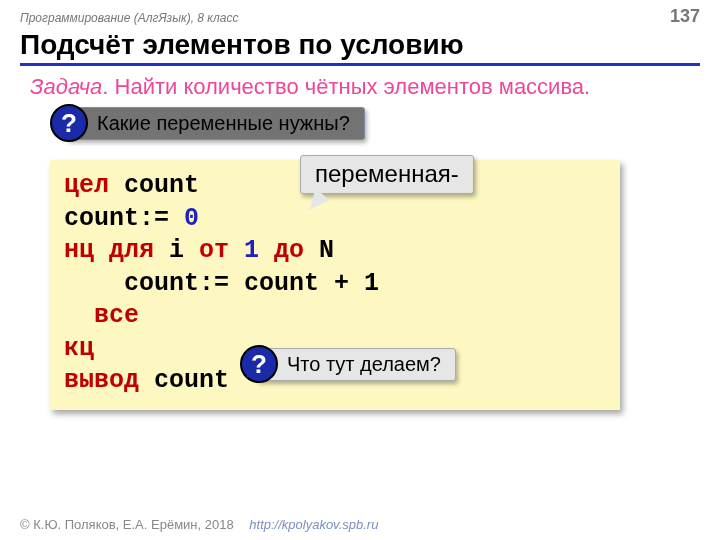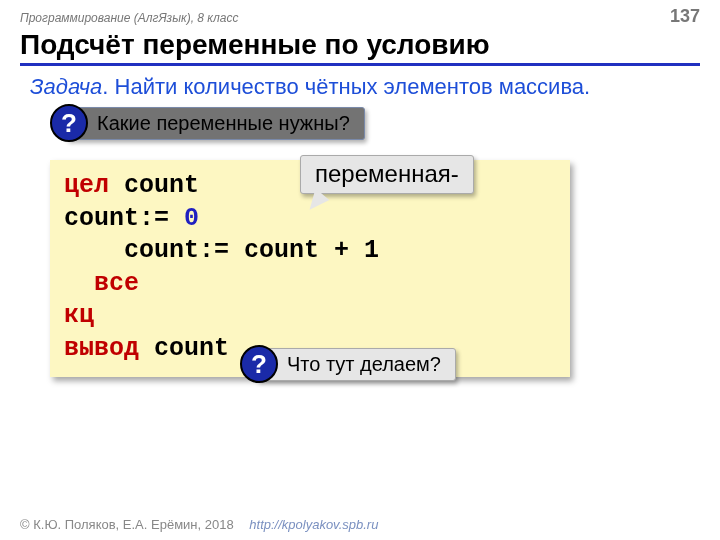--- a/index.html
+++ b/index.html
@@ -31,21 +31,21 @@
     margin: 2px 20px 0 20px;
     font-size: 28px;
     font-weight: bold;
     color: #000;
     border-bottom: 3px solid #2030c0;
     padding-bottom: 2px;
   }
   .task-line {
     margin: 8px 30px 0 30px;
     font-size: 22px;
-    color: #1d4ed8;
+    color: #ec4899;
   }
   .task-word { font-style: italic; }
   .callout1 {
     position: absolute;
     left: 50px;
     top: 104px;
     display: flex;
     align-items: center;
   }
   .qcircle {
@@ -66,21 +66,21 @@
     border-radius: 3px;
     font-size: 20px;
     padding: 4px 14px 4px 30px;
     margin-left: -22px;
     box-shadow: 2px 3px 4px rgba(0,0,0,0.3);
   }
   .code-block {
     position: absolute;
     left: 50px;
     top: 160px;
-    width: 520px;
+    width: 570px;
     background: #fdf7c2;
     box-shadow: 3px 4px 6px rgba(0,0,0,0.35);
     padding: 10px 14px 12px 14px;
     font-family: "Courier New", monospace;
     font-size: 25px;
     font-weight: bold;
     line-height: 1.3;
   }
   .code-block span { white-space: pre; }
   .kw-red { color: #c00000; }
@@ -130,34 +130,35 @@
   .footer .url { color: #7a90c0; margin-left: 12px; font-style: italic; }
 </style>
 </head>
 <body>
 
 <div class="header-row">
   <div class="course-label">Программирование (АлгЯзык), 8 класс</div>
   <div class="page-num">137</div>
 </div>
 
-<h1 class="title">Подсчёт переменные по условию</h1>
+<h1 class="title">Подсчёт элементов по условию</h1>
 
 <div class="task-line">
   <span class="task-word">Задача</span><span>. Найти количество чётных элементов массива.</span>
 </div>
 
 <div class="callout1">
   <div class="qcircle">?</div>
   <div class="callout-box">Какие переменные нужны?</div>
 </div>
 
 <div class="code-block">
   <div><span class="kw-red">цел </span><span class="kw-black">count</span></div>
   <div><span class="kw-black">count:= </span><span class="kw-blue">0</span></div>
+  <div><span class="kw-red">нц для </span><span class="kw-black">i </span><span class="kw-red">от </span><span class="kw-blue">1 </span><span class="kw-red">до </span><span class="kw-black">N</span></div>
   <div><span class="kw-black">    count:= count + 1</span></div>
   <div><span class="kw-red">  все</span></div>
   <div><span class="kw-red">кц</span></div>
   <div><span class="kw-red">вывод </span><span class="kw-black">count</span></div>
 </div>
 
 <div class="callout2">
   <div>переменная-</div>
 </div>
 

